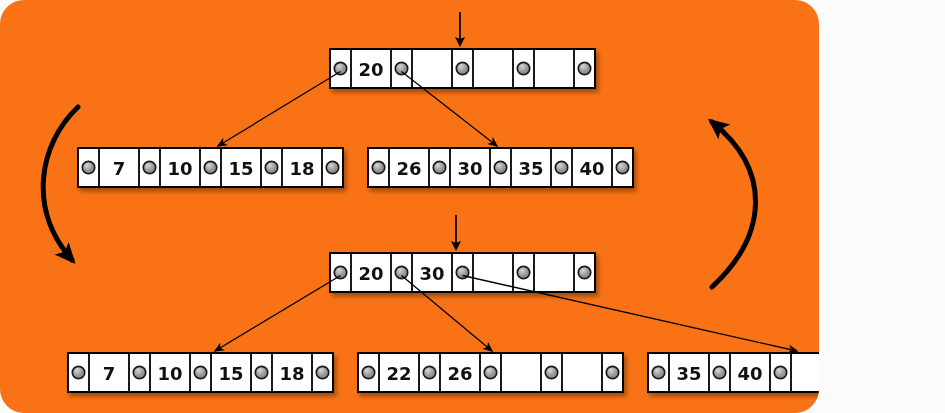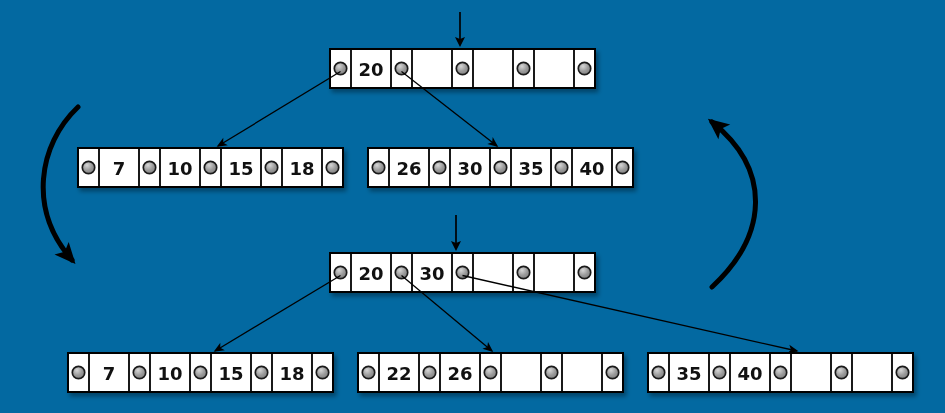--- a/index.html
+++ b/index.html
@@ -3,24 +3,25 @@
 <meta charset="utf-8">
 <style>
   html, body {
     margin: 0;
     padding: 0;
     background: #fbfbfb;
     font-family: "Liberation Sans", sans-serif;
   }
   .stage {
     position: relative;
-    width: 945px;
+    width: 819px;
     height: 413px;
-    background: #0369a1;
+    background: #f97316;
     overflow: hidden;
+    border-radius: 24px;
   }
   svg { display: block; }
   text.key-label {
     font-family: "DejaVu Sans", "Liberation Sans", sans-serif;
     font-size: 18px;
     font-weight: 600;
     fill: #111111;
   }
 </style>
 </head>

